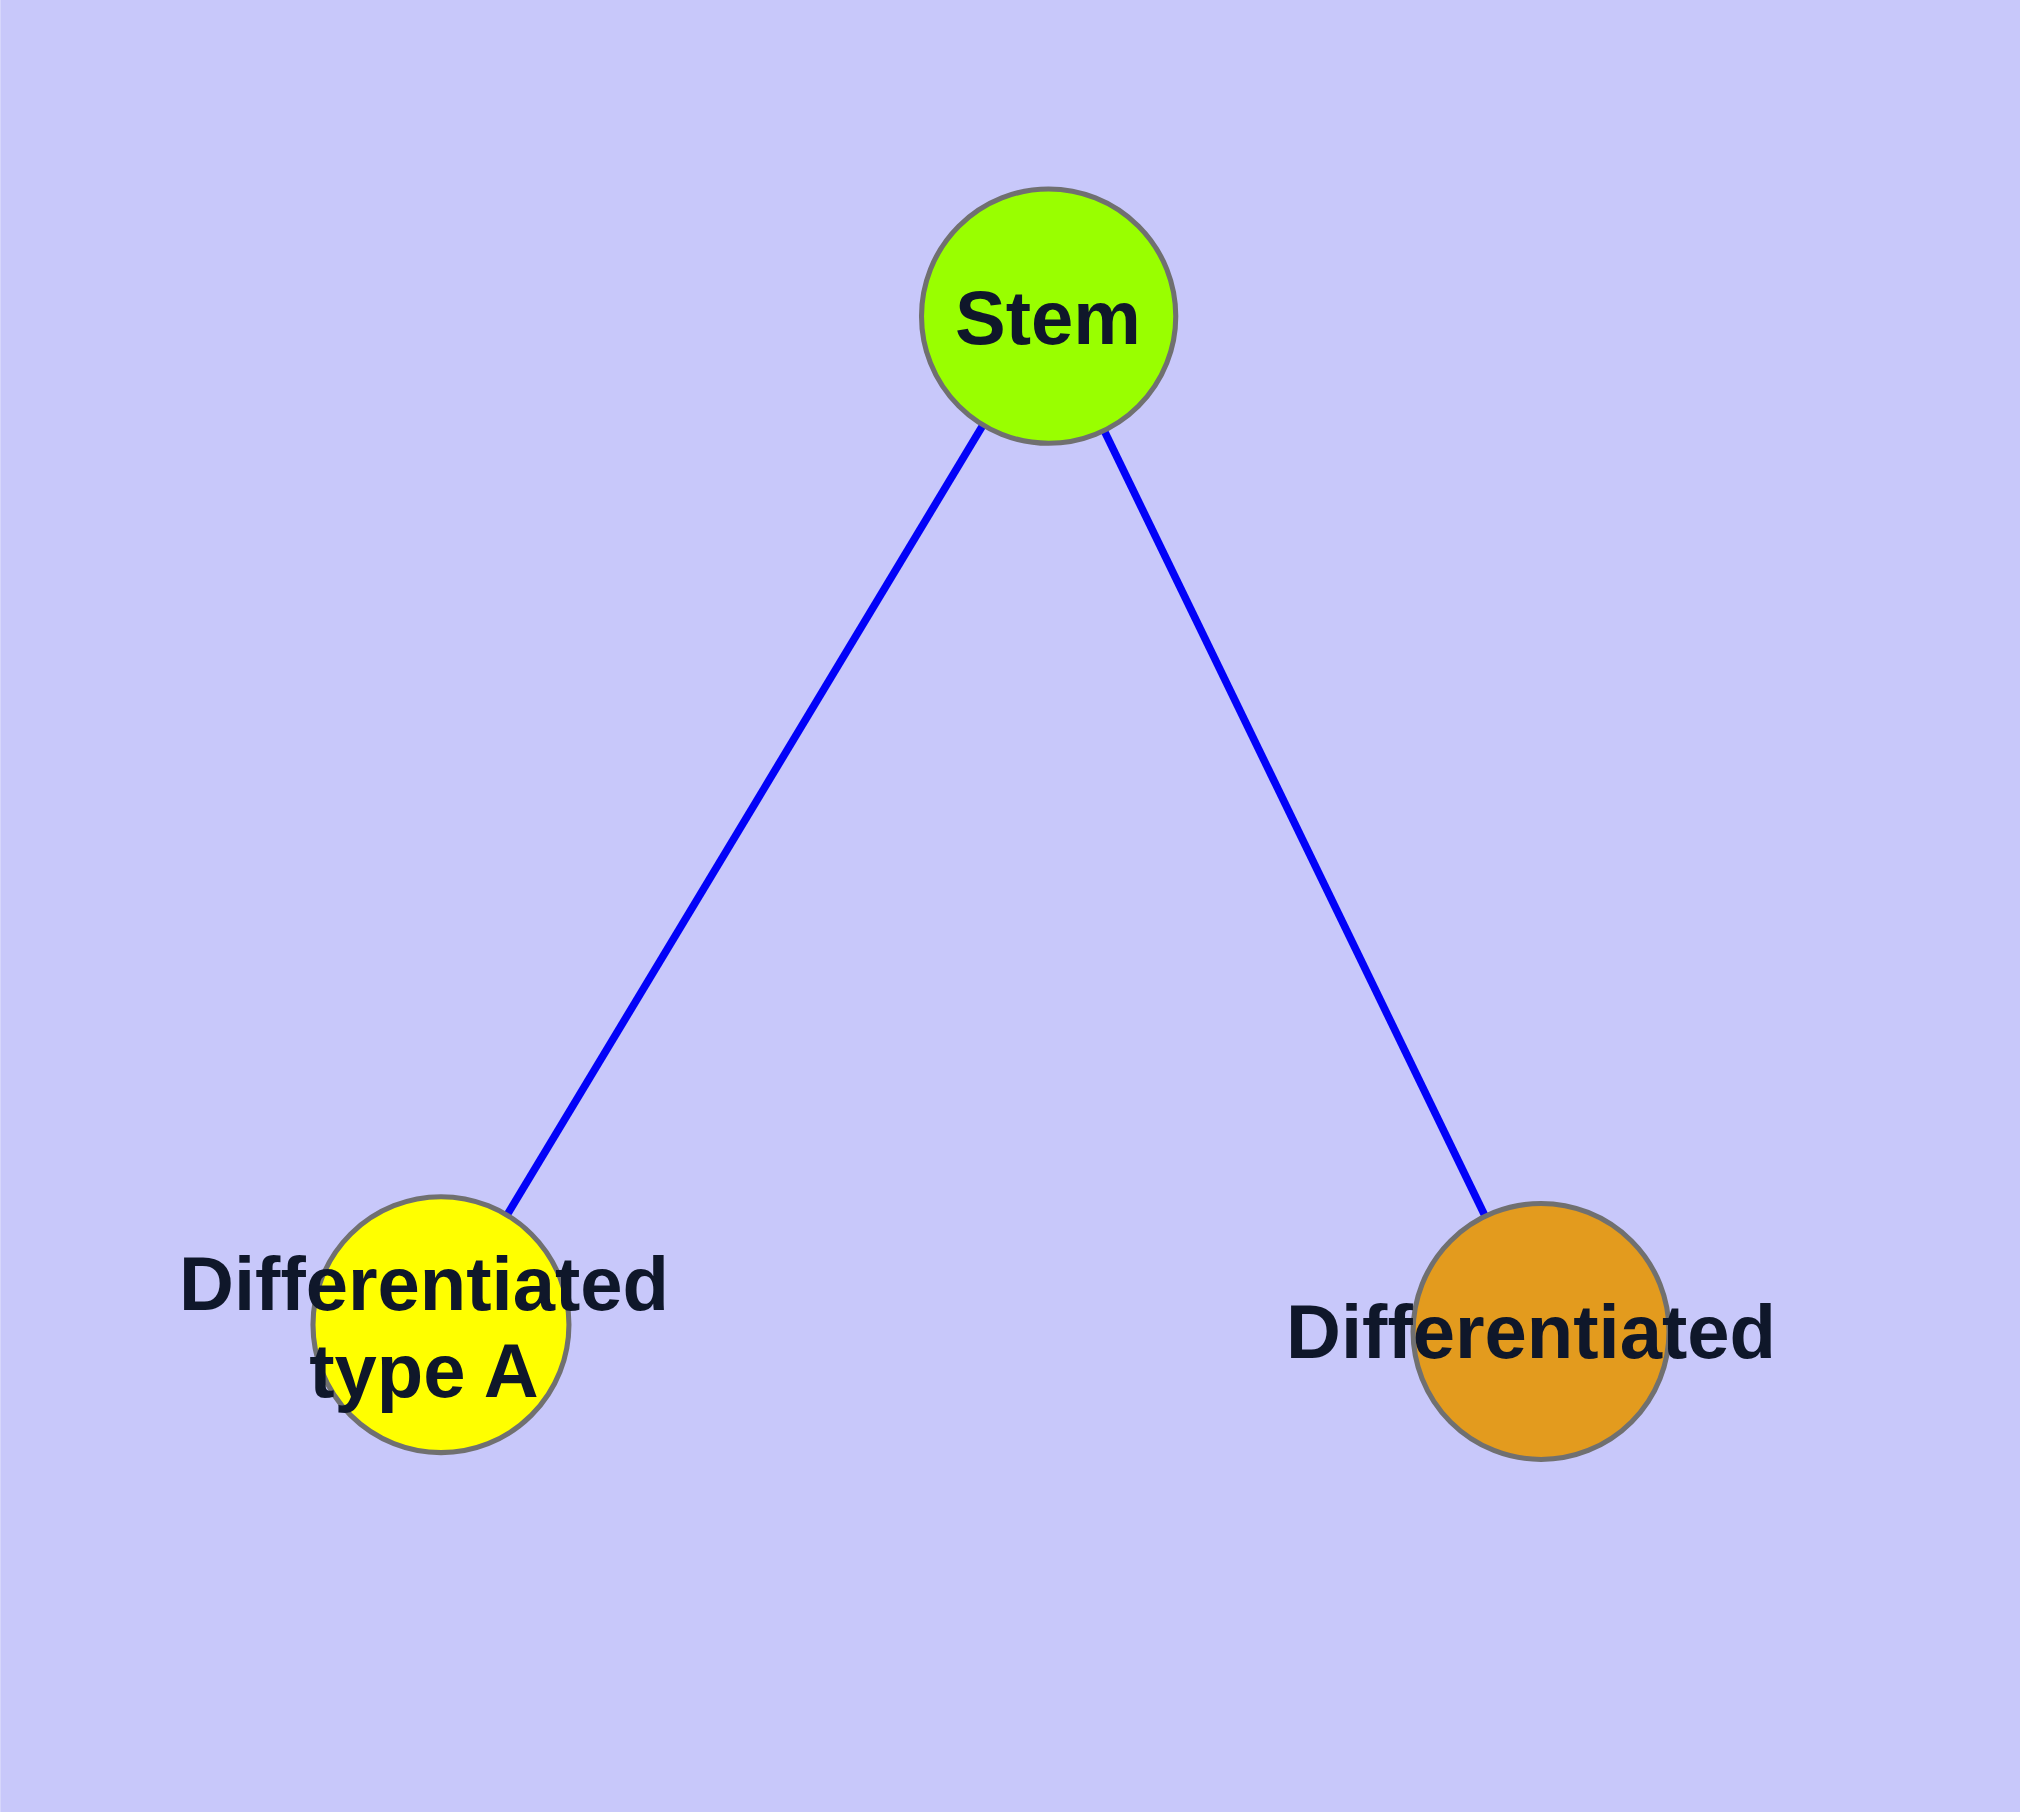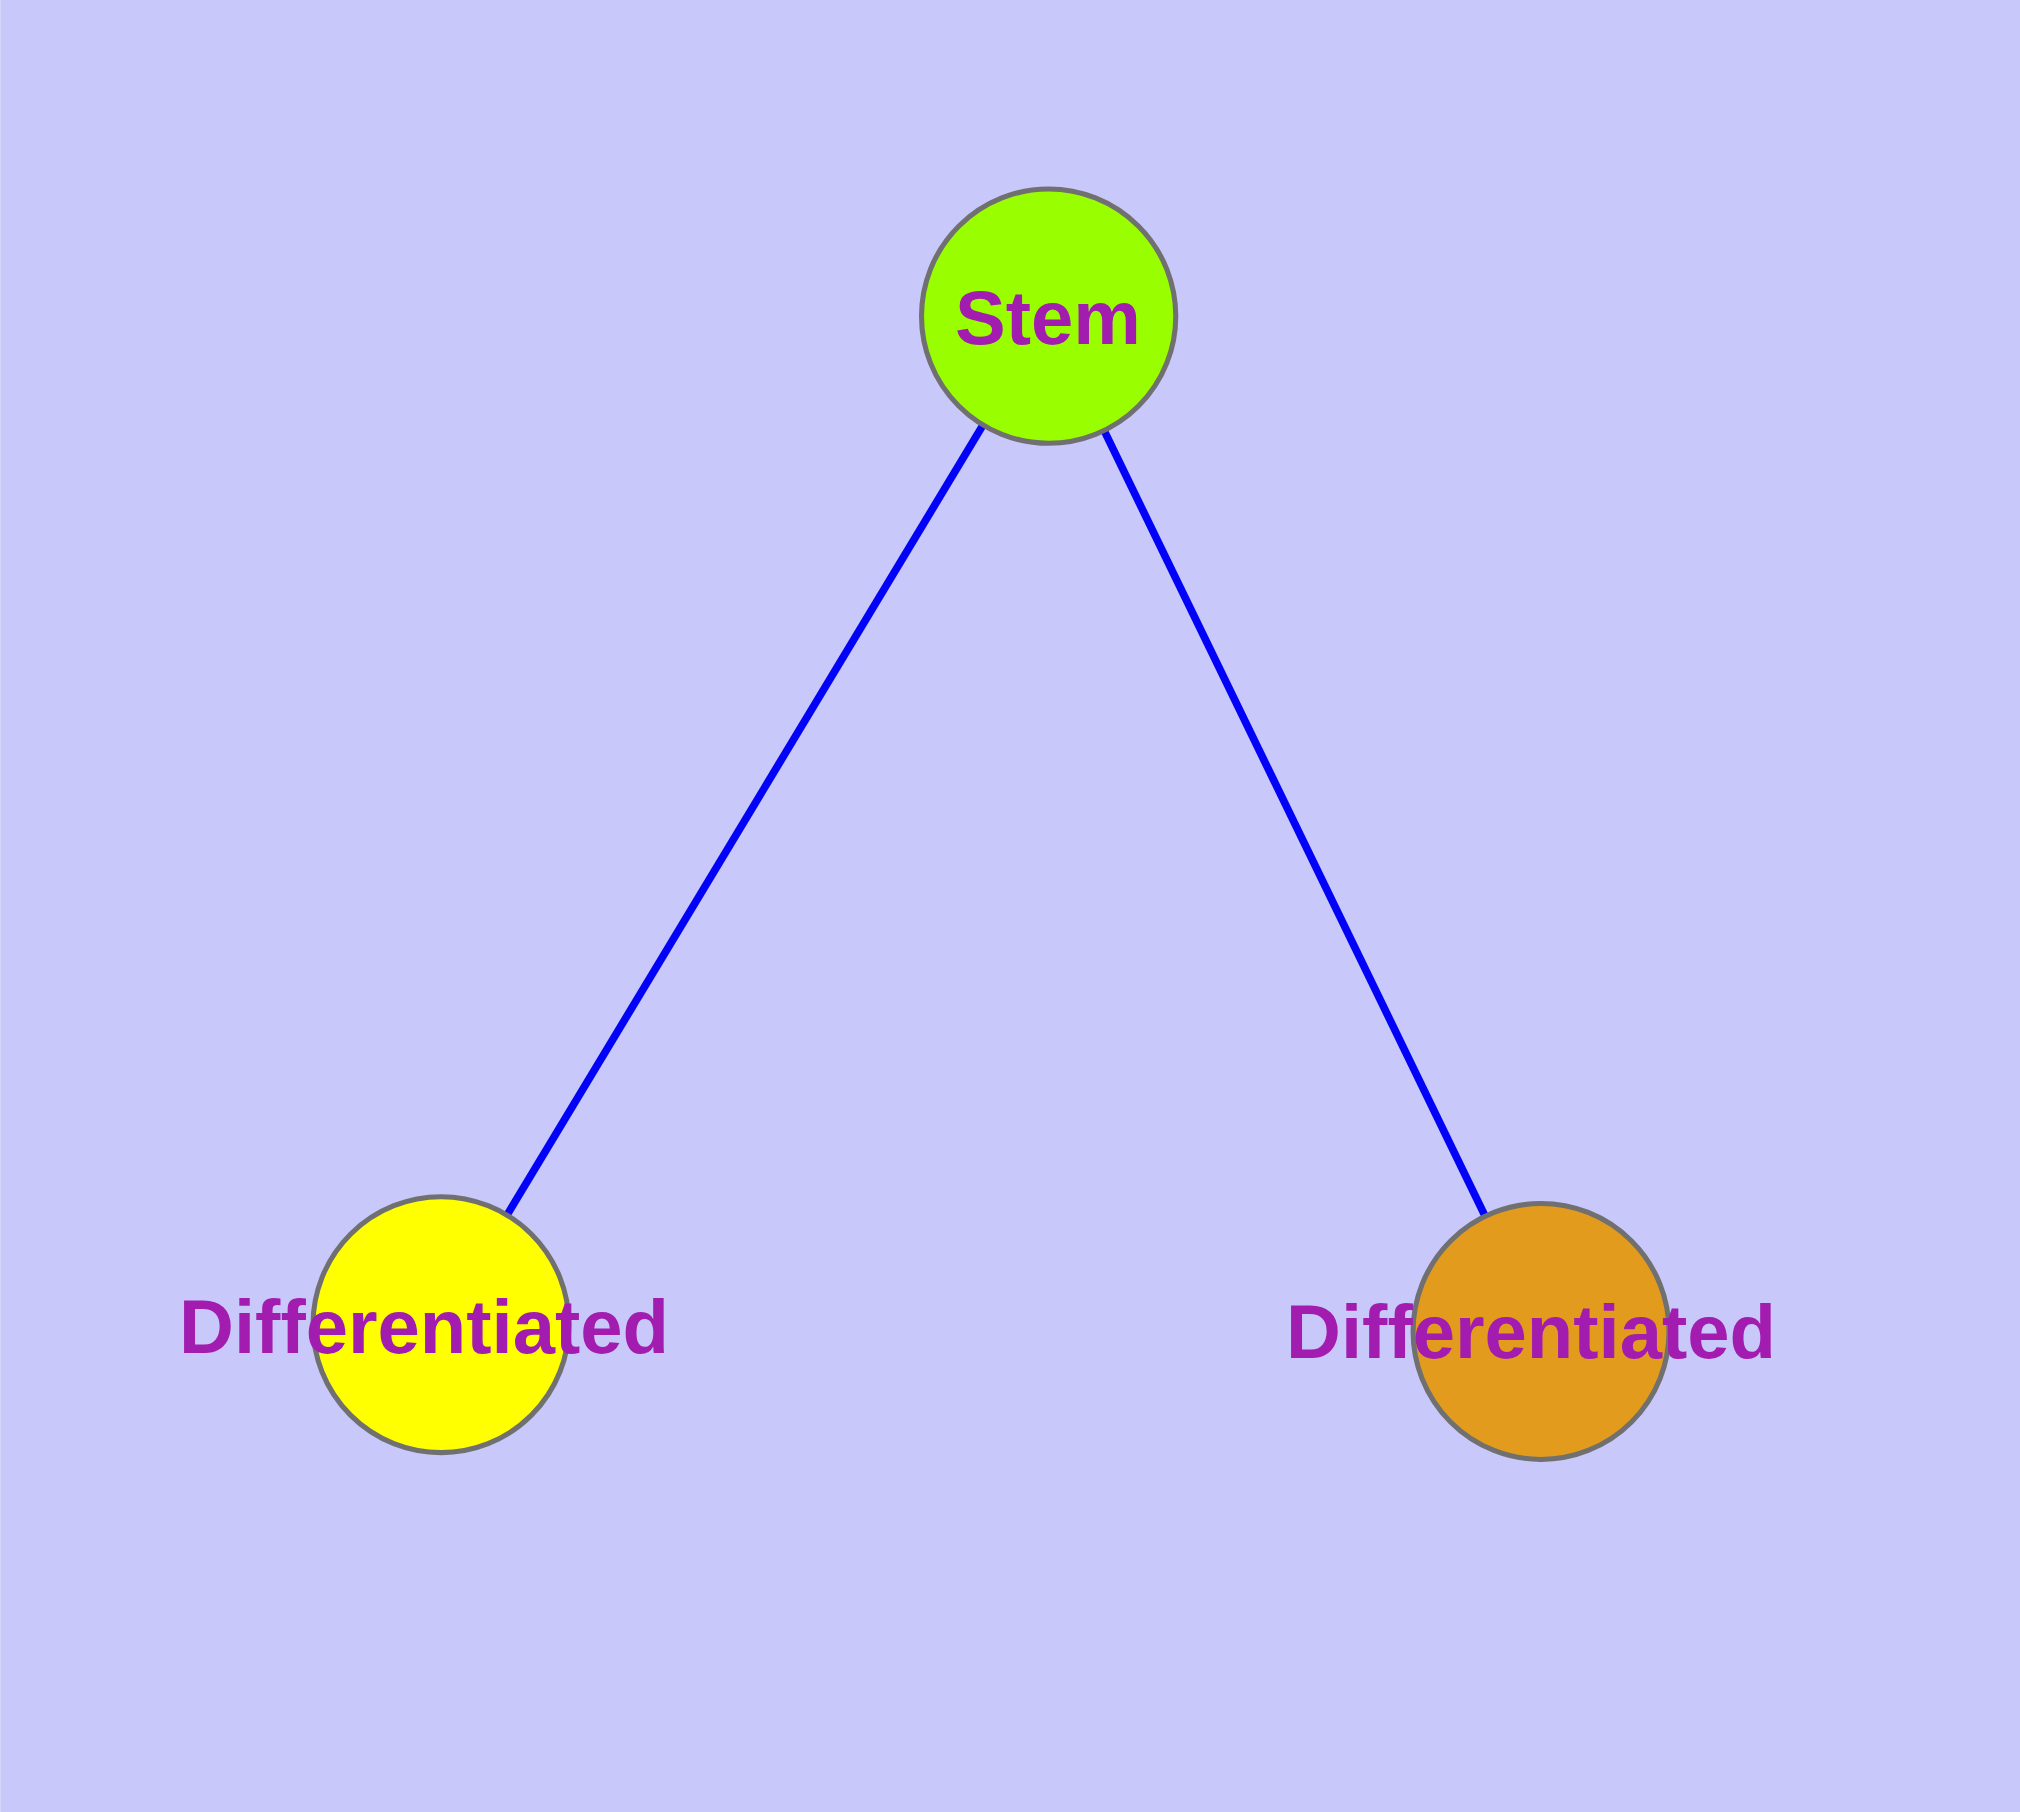--- a/index.html
+++ b/index.html
@@ -21,21 +21,21 @@
     height: 100%;
     display: block;
   }
   .node-label {
     position: absolute;
     transform: translate(-50%, -50%);
     text-align: center;
     font-weight: bold;
     font-size: 76px;
     line-height: 1.15;
-    color: #a21caf;
+    color: #0f172a;
     white-space: nowrap;
     pointer-events: none;
   }
   .node-label .label-line {
     display: block;
   }
 </style>
 </head>
 <body>
 
@@ -55,20 +55,21 @@
 
     <circle cx="1818" cy="1571" r="151" stroke-width="6" fill="#e39b1e" stroke="#707070"></circle>
   </svg>
 
   <div class="node-label" style="left: 1048px; top: 318px;">
     <span class="label-line">Stem</span>
   </div>
 
   <div class="node-label" style="left: 424px; top: 1327px;">
     <span class="label-line">Differentiated</span>
+    <span class="label-line">type A</span>
   </div>
 
   <div class="node-label" style="left: 1531px; top: 1332px;">
     <span class="label-line">Differentiated</span>
   </div>
 
 </div>
 
 
 </body></html>

